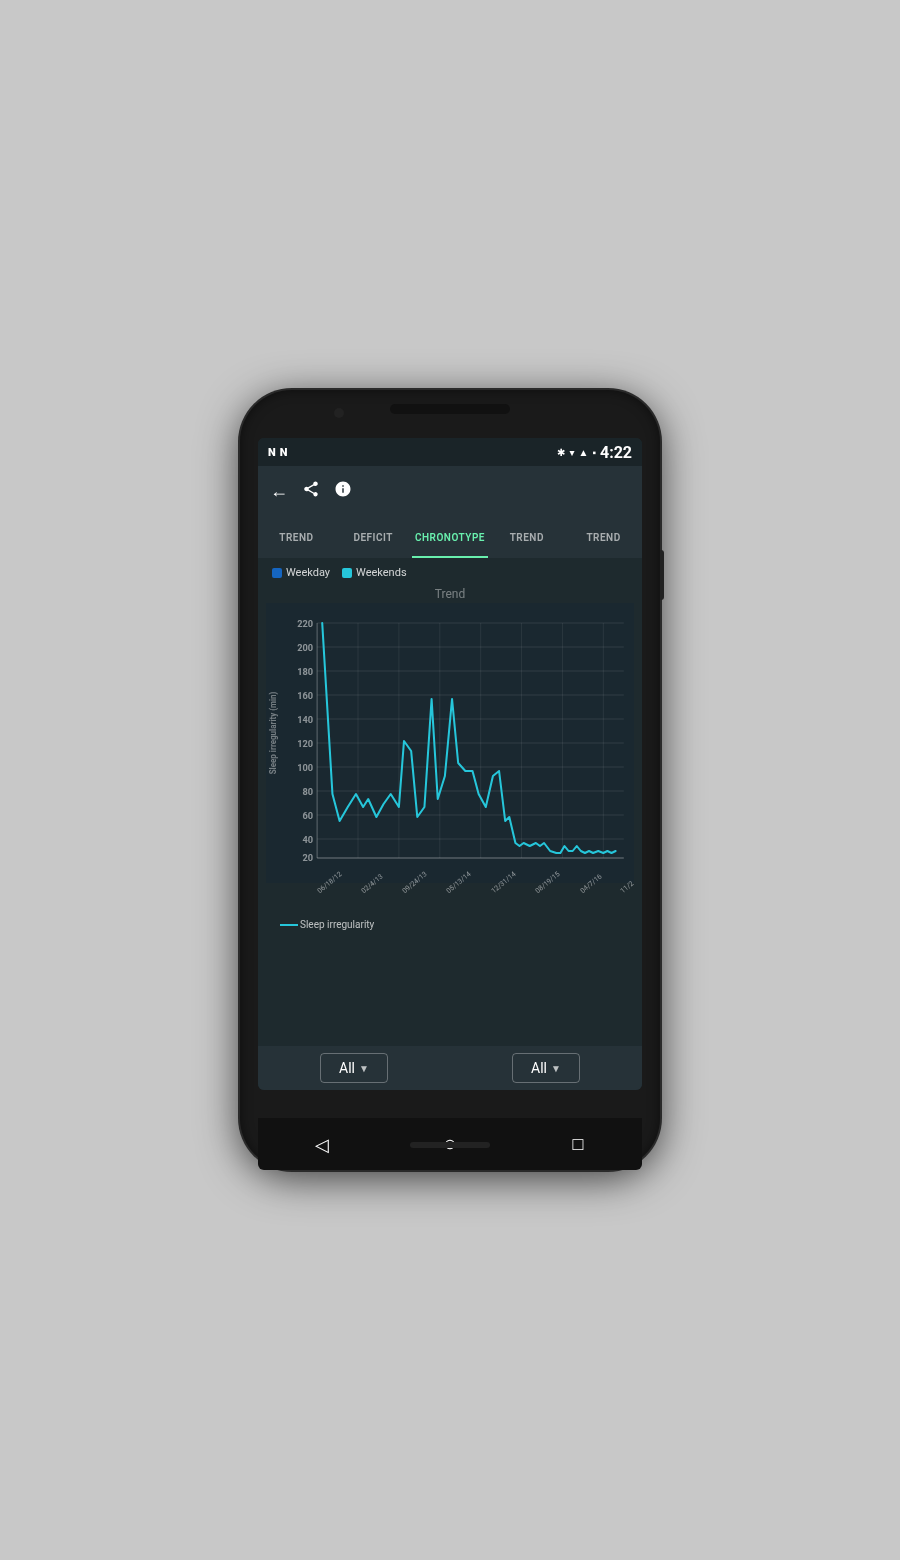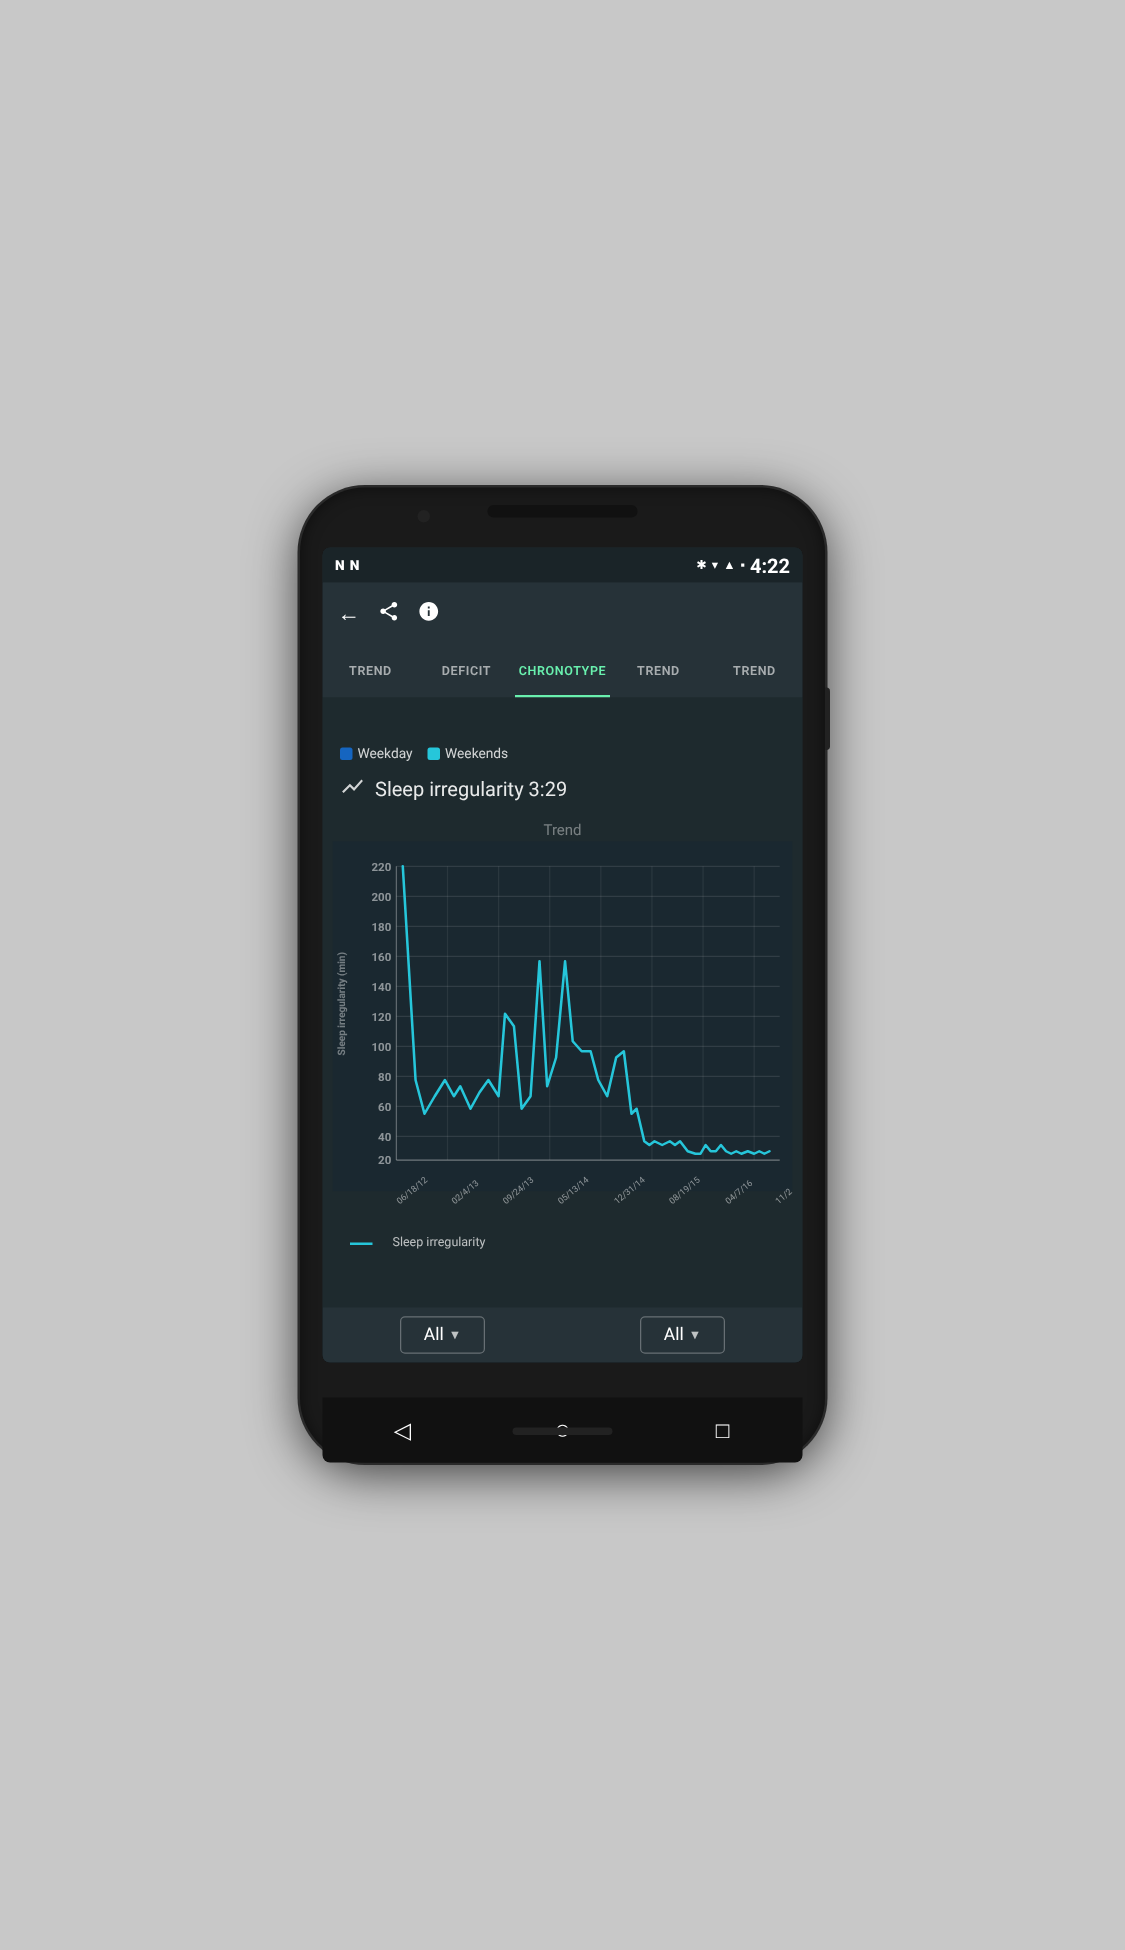--- a/index.html
+++ b/index.html
@@ -154,21 +154,20 @@
       overflow-y: auto;
       background: #1e2a2e;
       display: flex;
       flex-direction: column;
     }
     .legend-row {
       display: flex;
       align-items: center;
       padding: 8px 14px 4px 14px;
       gap: 12px;
-      margin-top: 30px;
     }
     .legend-item {
       display: flex;
       align-items: center;
       gap: 4px;
       font-size: 11px;
       color: rgba(255,255,255,0.8);
     }
     .legend-dot {
       width: 10px;
@@ -206,21 +205,21 @@
       font-weight: bold;
     }
     .chart-svg {
       width: 100%;
       height: 280px;
     }
     .chart-legend-bottom {
       display: flex;
       align-items: center;
       padding: 4px 14px;
-      gap: 16px;
+      gap: 2px;
     }
     .legend-line {
       width: 18px;
       height: 2px;
       background: #26c6da;
     }
     .legend-line-text {
       font-size: 10px;
       color: rgba(255,255,255,0.7);
     }
@@ -352,28 +351,20 @@
         <div class="legend-item">
           <div class="legend-dot" style="background:#1565c0;"></div>
           <span>Weekday</span>
         </div>
         <div class="legend-item">
           <div class="legend-dot" style="background:#26c6da;"></div>
           <span>Weekends</span>
         </div>
       </div>
 
-      <div class="sleep-irregularity-row">
-        <span class="irreg-icon">
-          <svg width="20" height="20" viewBox="0 0 24 24" fill="rgba(255,255,255,0.8)">
-              <path d="M3.5 18.49l6-6.01 4 4L22 6.92l-1.41-1.41-7.09 7.97-4-4L2 16.99z"></path>
-            </svg>
-        </span>
-        <span class="irreg-text">Sleep irregularity 3:29</span>
-      </div>
 
       <div class="chart-area">
         <div class="chart-title">Trend</div>
         <div class="chart-container">
           <svg class="chart-svg" viewBox="0 0 360 280" preserveAspectRatio="none">
 
             <rect width="360" height="280" fill="#1a2830"></rect>
 
             <line x1="50" y1="20" x2="350" y2="20" stroke="rgba(255,255,255,0.1)" stroke-width="1"></line>
             <line x1="50" y1="44" x2="350" y2="44" stroke="rgba(255,255,255,0.1)" stroke-width="1"></line>

